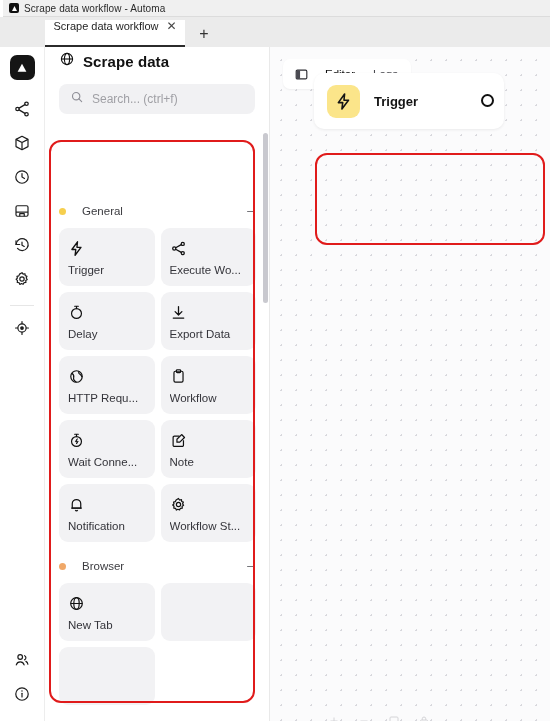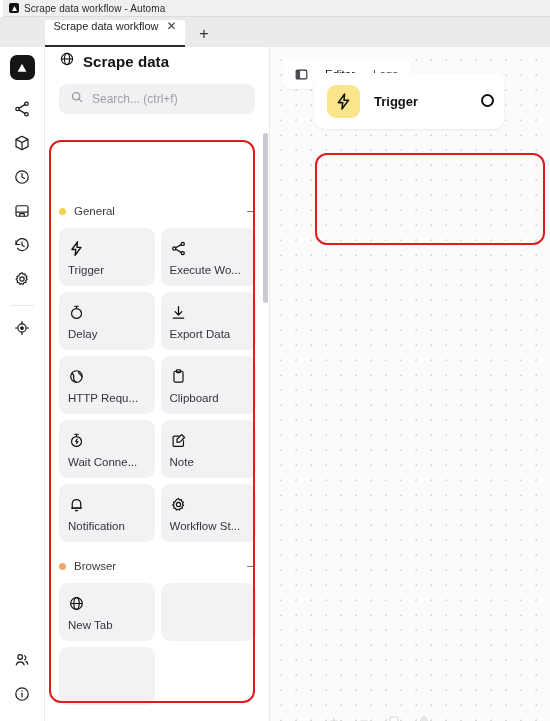--- a/index.html
+++ b/index.html
@@ -87,21 +87,21 @@
     font-family: "Liberation Sans", sans-serif;
     font-size: 12px; color: #2b2b2b; width: 100%;
   }
   .search-input::placeholder { color: #a0a0a5; }
 
   .blocks-scroll {
     position: absolute; top: 140px; left: 0; width: 225px; height: 534px;
     overflow: hidden; padding: 0 14px;
   }
   .group-head {
-    display: flex; align-items: center; gap: 8px;
+    display: flex; align-items: center; gap: 16px;
     height: 28px; margin-top: 10px; margin-bottom: 3px;
   }
   .group-dot { width: 7px; height: 7px; border-radius: 50%; }
   .group-name { font-size: 11.5px; color: #3c3c40; flex: 1 1 auto; }
   .group-collapse {
     font-size: 13px; color: #6a6a70; cursor: pointer; line-height: 1;
     padding-right: 2px;
   }
   .block-grid { display: grid; grid-template-columns: 1fr 1fr; gap: 6px; }
   .block-card {
@@ -377,21 +377,21 @@
           </span>
           <div class="block-label">HTTP Requ...</div>
         </div>
         <div class="block-card">
           <span class="block-icon">
             <svg width="17" height="17" viewBox="0 0 24 24" fill="none" stroke="#111" stroke-width="1.7" stroke-linejoin="round">
                 <rect x="5.6" y="4.6" width="12.8" height="15.4" rx="2"></rect>
                 <rect x="9" y="2.5" width="6" height="4" rx="1.2"></rect>
               </svg>
           </span>
-          <div class="block-label">Clipboard</div>
+          <div class="block-label">Workflow</div>
         </div>
         <div class="block-card">
           <span class="block-icon">
             <svg width="17" height="17" viewBox="0 0 24 24" fill="none" stroke="#111" stroke-width="1.7" stroke-linecap="round">
                 <circle cx="12" cy="13.4" r="7"></circle>
                 <path d="M9.4 3.2 H14.6 M12 3.2 V6.4"></path>
                 <path d="M12.9 9.9 L10.4 13.6 H13 L11.9 17 L14.4 13.2 H11.9 Z" stroke-width="1.2"></path>
               </svg>
           </span>
           <div class="block-label">Wait Conne...</div>

